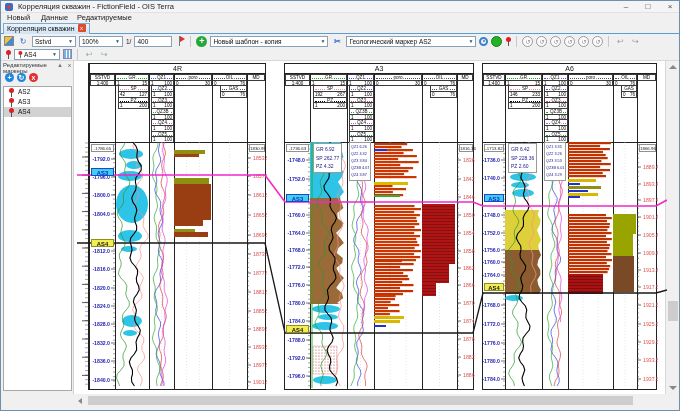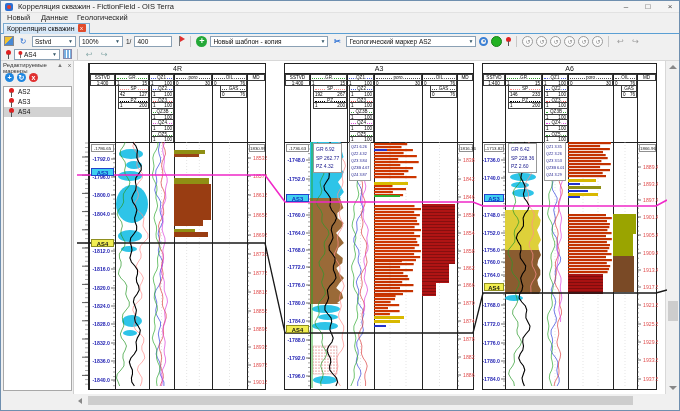--- a/index.html
+++ b/index.html
@@ -94,21 +94,21 @@
     <div id="appicon"></div>
     <div id="title-text">Корреляция скважин - FictionField - OIS Terra</div>
     <div class="winbtn" id="btn-min">–</div>
     <div class="winbtn" id="btn-max">□</div>
     <div class="winbtn" id="btn-close">×</div>
   </div>
 
   <div id="menubar">
     <span class="menuitem" style="left:6px">Новый</span>
     <span class="menuitem" style="left:40px">Данные</span>
-    <span class="menuitem" style="left:76px">Геологический</span>
+    <span class="menuitem" style="left:76px">Редактируемые</span>
   </div>
 
   <div id="tabbar">
     <div id="tab-act">
       <span>Корреляция скважин</span><span class="tx">x</span>
     </div>
   </div>
 
   <div id="toolbar1">
     <span class="lyr"></span>

